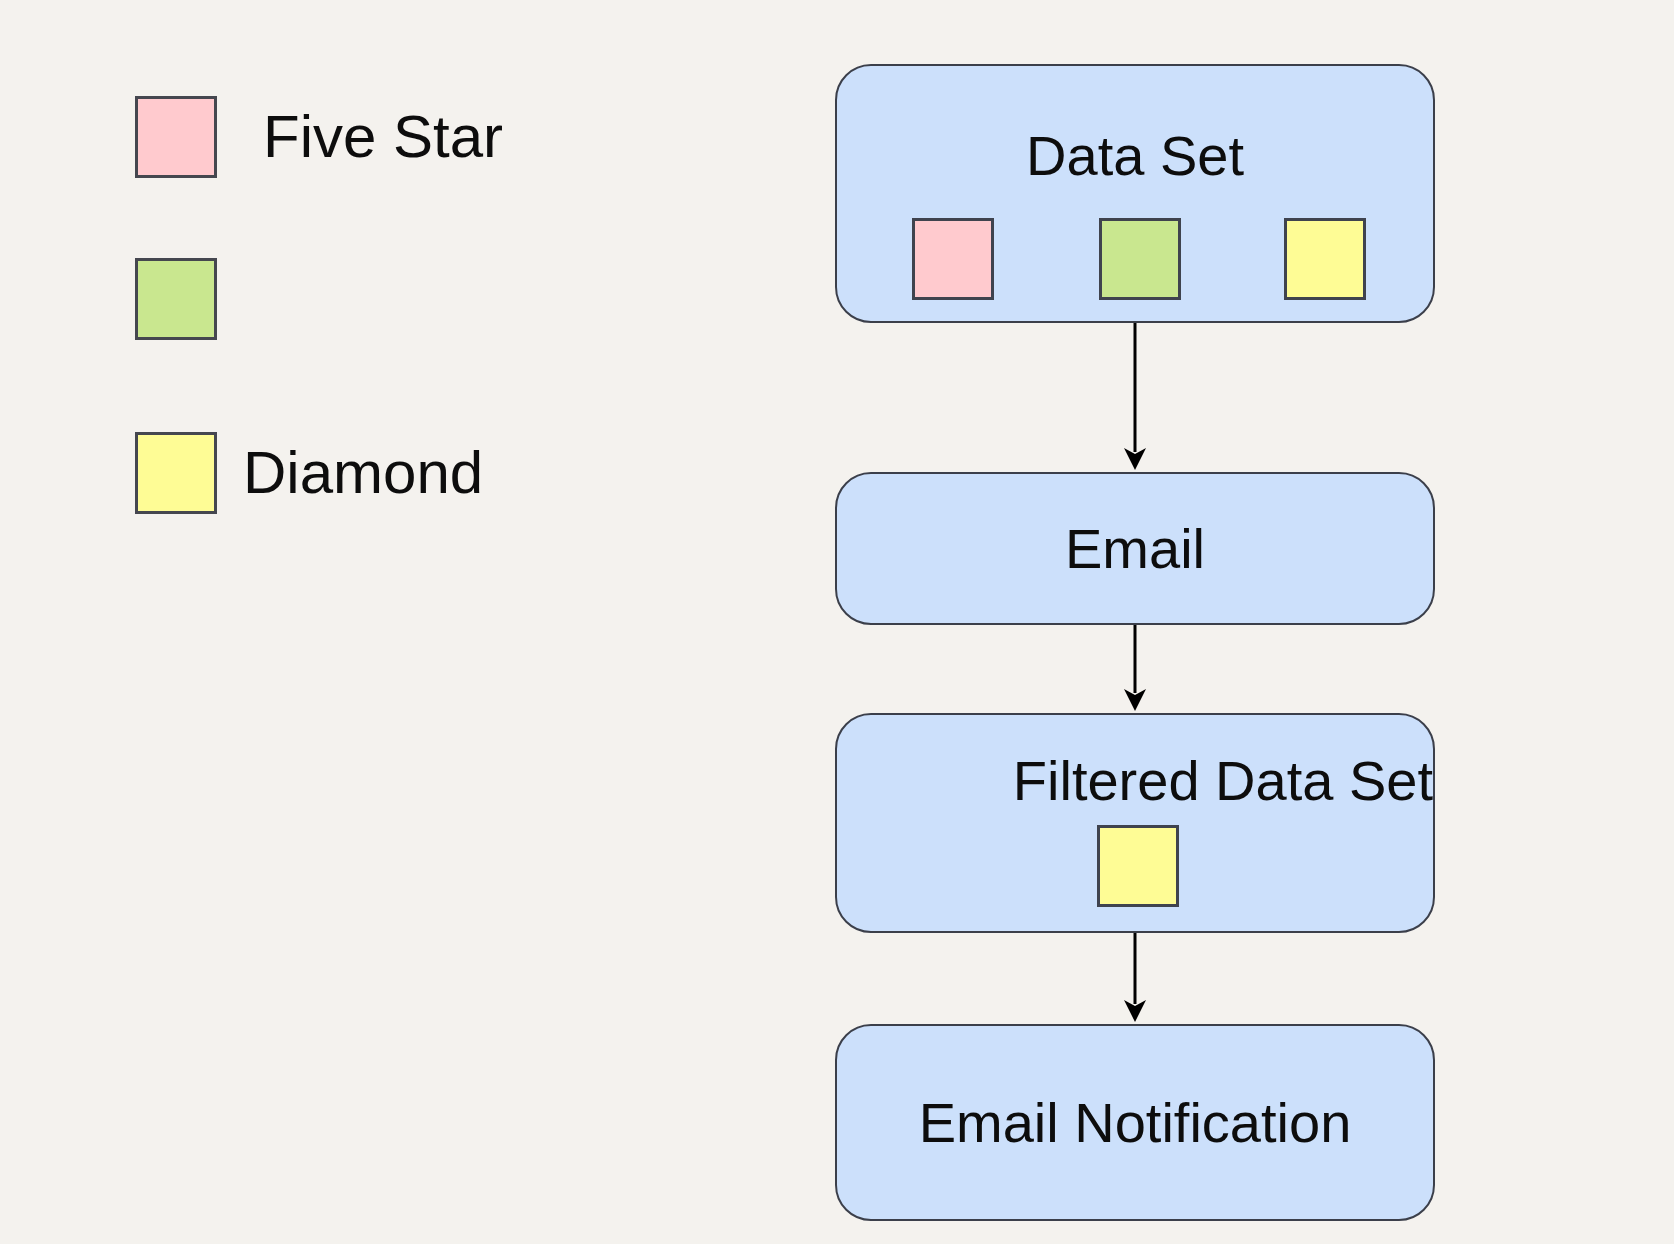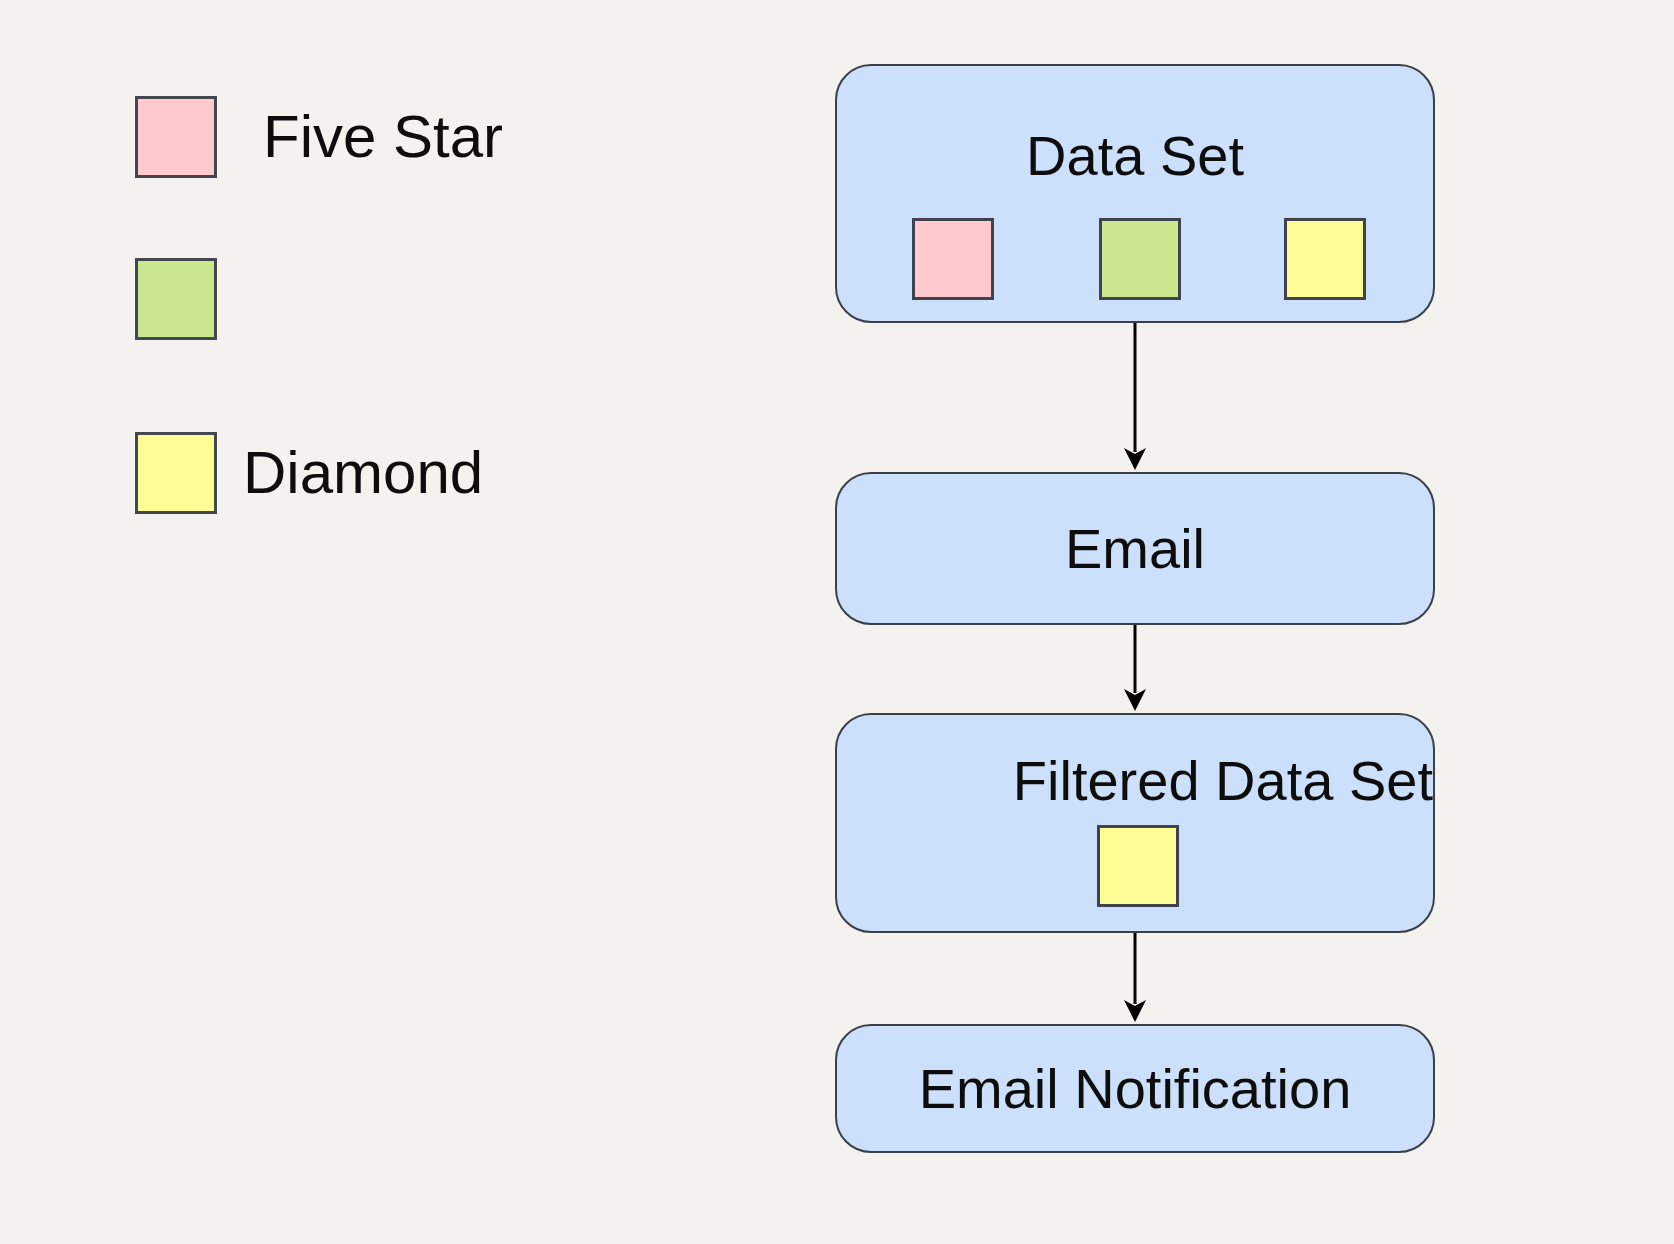--- a/index.html
+++ b/index.html
@@ -128,18 +128,18 @@
       <span class="node-swatch" style="left: 260px; top: 110px; background-color: rgb(254, 252, 149);"></span>
     </div>
 
     <div class="arrow" style="top:933px; height:91px;">
       <svg width="36" height="91" viewBox="0 0 36 91" aria-hidden="true">
         <line x1="18" y1="0" x2="18" y2="71"></line>
         <path d="M18,89 L7,67 L18,73 L29,67 Z"></path>
       </svg>
     </div>
 
-    <div class="node node-flex" style="top: 1024px; height: 129px; background-color: rgb(204, 224, 251); border-color: rgb(59, 63, 74);">
+    <div class="node node-flex" style="top: 1024px; height: 197px; background-color: rgb(204, 224, 251); border-color: rgb(59, 63, 74);">
       <div class="node-label">Email Notification</div>
     </div>
 
   </div>
 </div>
 
 </body></html>

